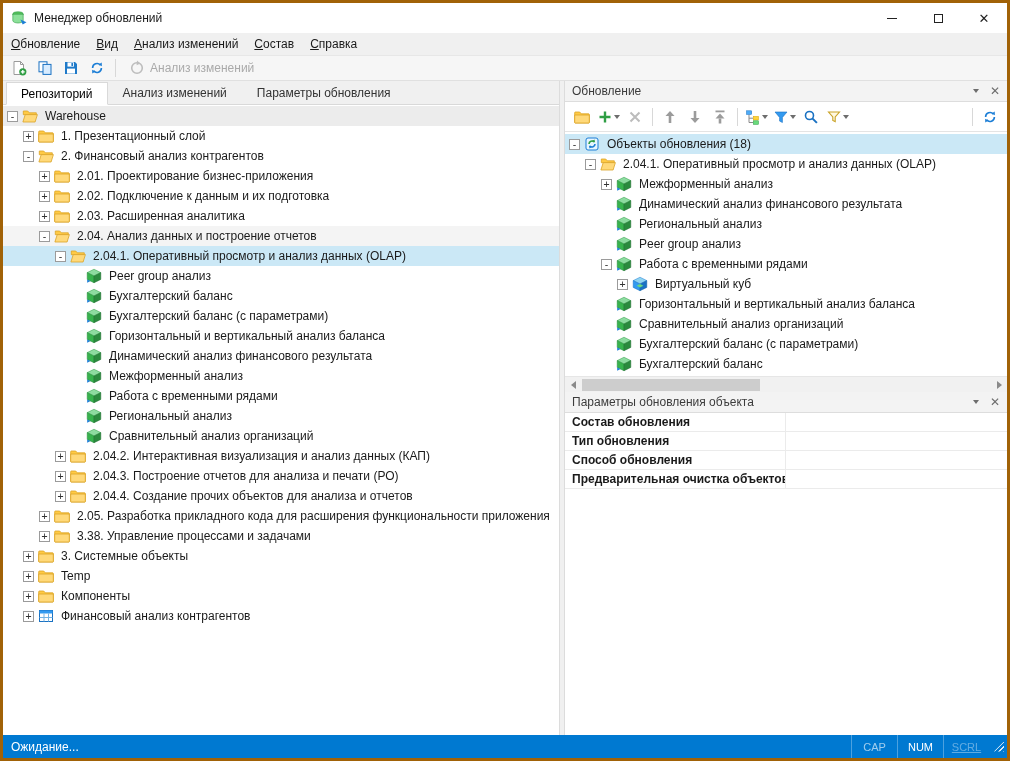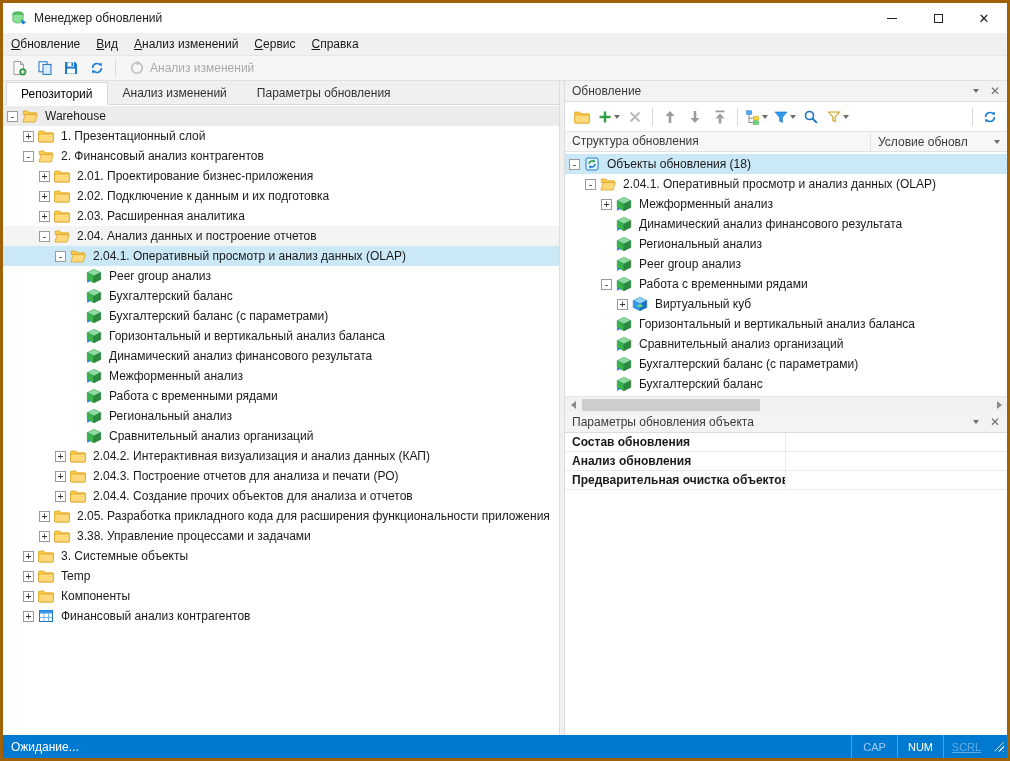--- a/index.html
+++ b/index.html
@@ -219,21 +219,21 @@
           <span class="close-glyph">✕</span>
         </div>
     </div>
   </div>
 
   <div class="menubar">
 
   <span class="menu-item">Обновление</span>
       <span class="menu-item">Вид</span>
       <span class="menu-item">Анализ изменений</span>
-      <span class="menu-item">Сервис</span>
+      <span class="menu-item">Состав</span>
       <span class="menu-item">Справка</span>
     </div>
 
   <div class="toolbar">
     <button class="tbtn">
         <svg class="i16">
           <use href="#icon-new"></use>
         </svg>
       </button>
     <button class="tbtn">
@@ -551,27 +551,20 @@
           </button>
         <span class="rt-spacer"></span>
         <span class="tsep"></span>
         <button class="tbtn">
             <svg class="i16">
               <use href="#icon-refresh"></use>
             </svg>
           </button>
       </div>
 
-      <div class="col-headers">
-        <div class="col-structure">Структура обновления</div>
-        <div class="col-condition">
-          <span>Условие обновл</span>
-          <span class="caret"></span>
-        </div>
-      </div>
 
       <div class="right-tree">
 
           <div class="tree-row selected" style="padding-left: 4px;">
             <span class="exp">-</span>
             <svg class="ticon">
               <use href="#icon-update"></use>
             </svg>
             <span class="tlabel">Объекты обновления (18)</span>
           </div>
@@ -684,23 +677,27 @@
             <span class="ph-close">✕</span>
           </span>
         </div>
         <div class="grid">
 
             <div class="grid-row">
               <div class="grid-name">Состав обновления</div>
               <div class="grid-value">Только объект</div>
             </div>
 
-
             <div class="grid-row">
-              <div class="grid-name">Анализ обновления</div>
+              <div class="grid-name">Тип обновления</div>
+              <div class="grid-value">По ключам</div>
+            </div>
+
+            <div class="grid-row">
+              <div class="grid-name">Способ обновления</div>
               <div class="grid-value">Создавать новые и обновлять существу...</div>
             </div>
 
             <div class="grid-row">
               <div class="grid-name">Предварительная очистка объектов, за...</div>
               <div class="grid-value">Нет</div>
             </div>
           </div>
       </div>
     </div>

